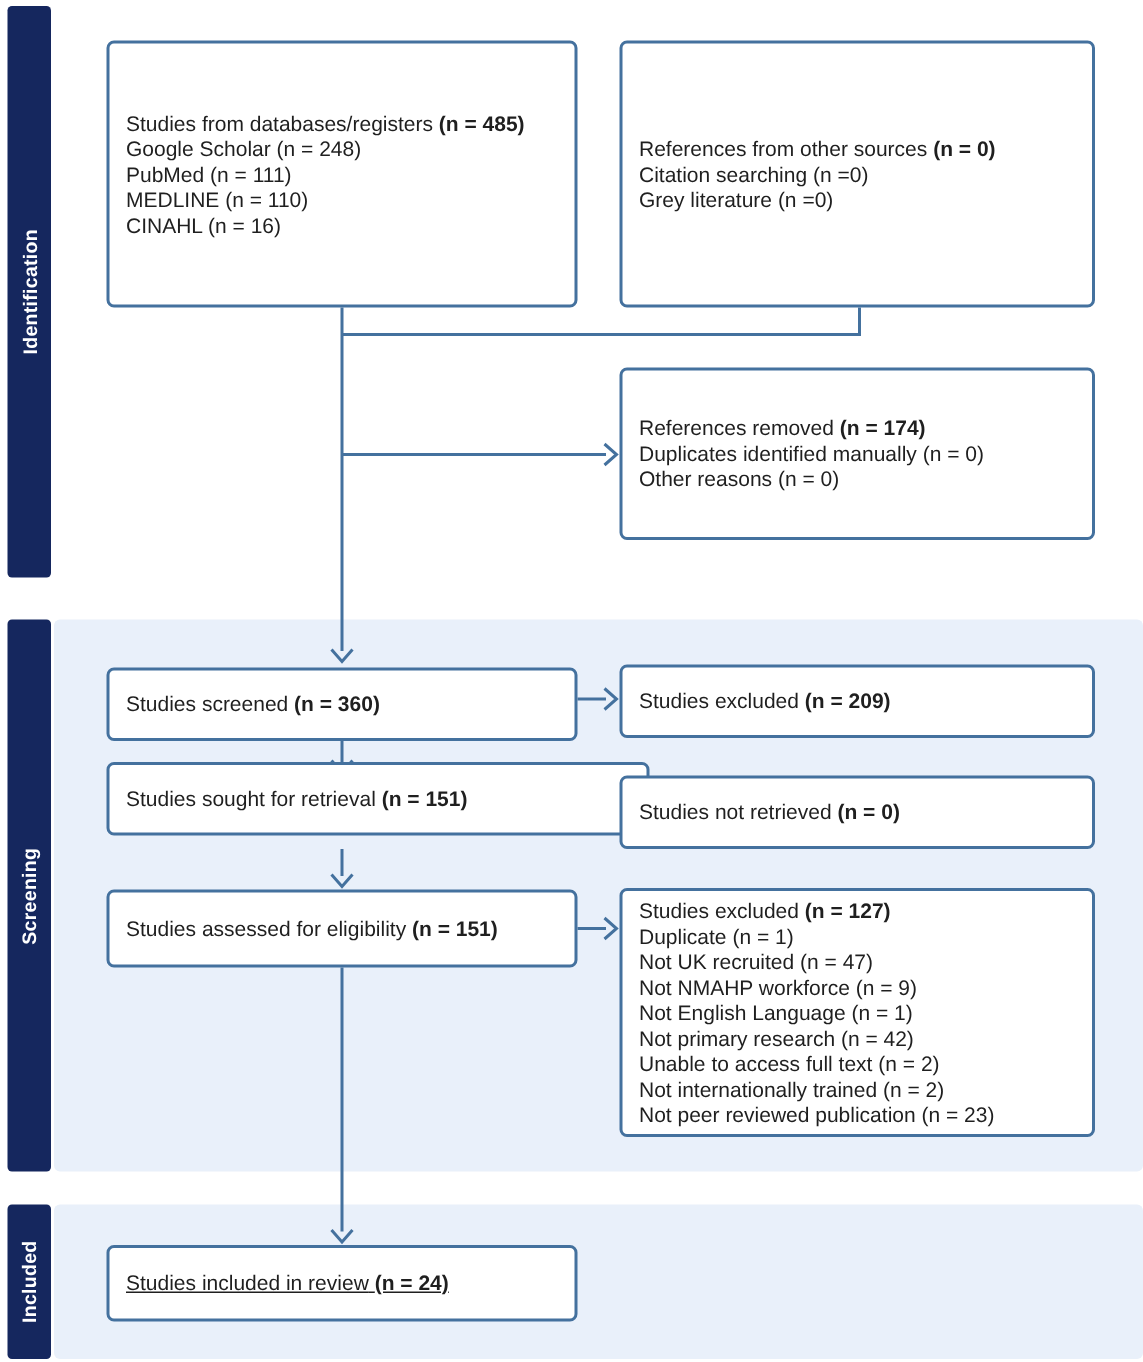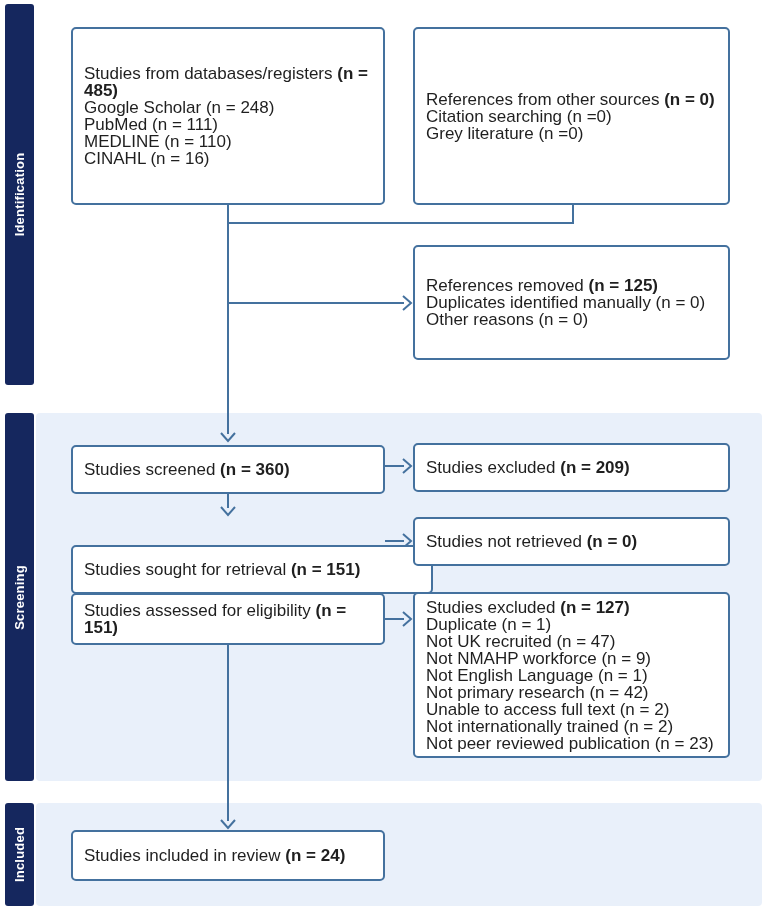--- a/index.html
+++ b/index.html
@@ -38,21 +38,21 @@
   }
   .box {
     position: absolute;
     background: #ffffff;
     border: 2px solid #44719e;
     border-radius: 5px;
     display: flex;
     flex-direction: column;
     justify-content: center;
     padding: 0 8px 0 11px;
-    font-size: 17px;
+    font-size: 14px;
     line-height: 17px;
   }
   .box b { font-weight: bold; }
   .box-item { }
   svg.overlay {
     position: absolute;
     left: 0; top: 0;
     width: 762px;
     height: 908px;
     pointer-events: none;
@@ -121,21 +121,21 @@
     </div>
     <div>
         <div class="box-item">Citation searching (n =0)</div>
         <div class="box-item">Grey literature (n =0)</div>
       </div>
   </div>
 
   <div class="box" style="left:413px; top:245px; width:317px; height:115px;">
     <div>
       <span>References removed</span>
-      <b>(n = 125)</b>
+      <b>(n = 174)</b>
     </div>
     <div>
         <div class="box-item">Duplicates identified manually (n = 0)</div>
         <div class="box-item">Other reasons (n = 0)</div>
       </div>
   </div>
 
   <div class="box" style="left:71px; top:445px; width:314px; height:49px;">
     <div>
       <span>Studies screened</span>
@@ -143,21 +143,21 @@
     </div>
   </div>
 
   <div class="box" style="left:413px; top:443px; width:317px; height:49px;justify-content:center;">
     <div>
       <span>Studies excluded</span>
       <b>(n = 209)</b>
     </div>
   </div>
 
-  <div class="box" style="left:71px; top:545px; width:362px; height:49px;">
+  <div class="box" style="left:71px; top:508px; width:362px; height:49px;">
     <div>
       <span>Studies sought for retrieval</span>
       <b>(n = 151)</b>
     </div>
   </div>
 
   <div class="box" style="left:413px; top:517px; width:317px; height:49px;">
     <div>
       <span>Studies not retrieved</span>
       <b>(n = 0)</b>
@@ -181,20 +181,20 @@
         <div class="box-item">Not UK recruited (n = 47)</div>
         <div class="box-item">Not NMAHP workforce (n = 9)</div>
         <div class="box-item">Not English Language (n = 1)</div>
         <div class="box-item">Not primary research (n = 42)</div>
         <div class="box-item">Unable to access full text (n = 2)</div>
         <div class="box-item">Not internationally trained (n = 2)</div>
         <div class="box-item">Not peer reviewed publication (n = 23)</div>
       </div>
   </div>
 
-  <div class="box" style="left:71px; top:830px; width:314px; height:51px;">
+  <div class="box" style="left:71px; top:830px; width:314px; height:51px;text-decoration:underline;">
     <div>
       <span>Studies included in review</span>
       <b>(n = 24)</b>
     </div>
   </div>
 
 </div>
 
 </body></html>

